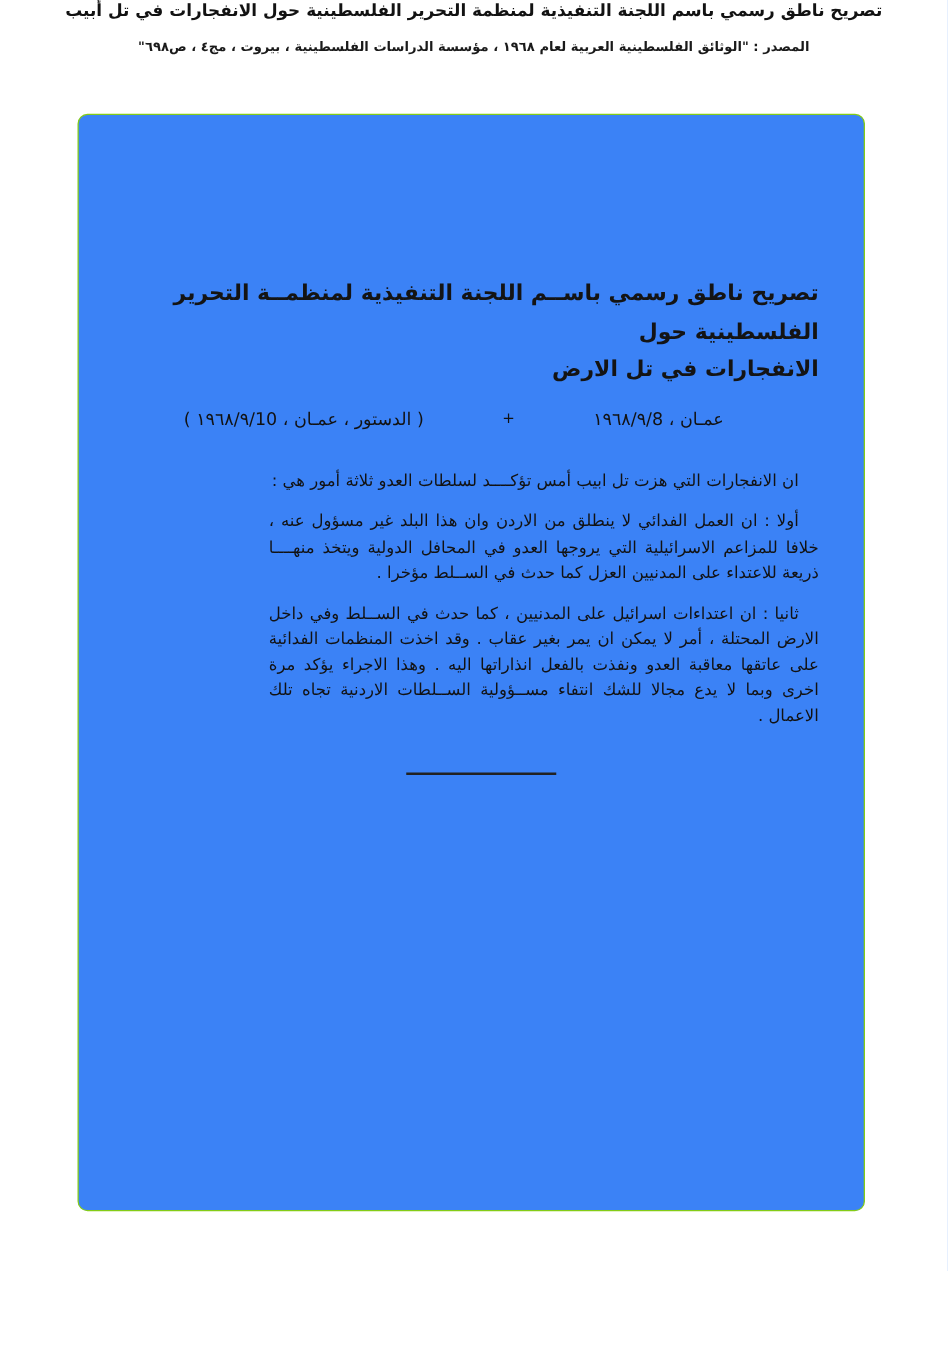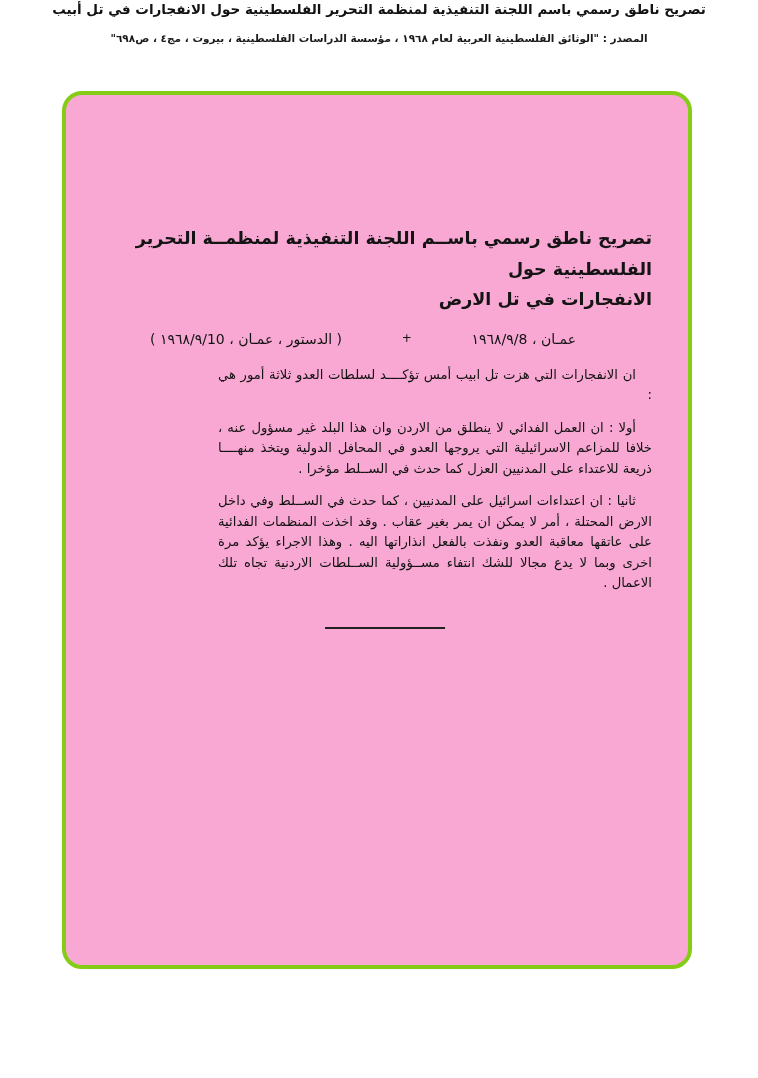--- a/index.html
+++ b/index.html
@@ -13,23 +13,23 @@
     color:#121212;
     direction:rtl;
   }
   .top-header { text-align:center; }
   .top-title { font-size:13.5px; font-weight:bold; line-height:1.35; }
   .top-source { font-size:10.5px; font-weight:bold; margin-top:14px; color:#1a1a1a; }
   .doc-frame {
     position:absolute;
     left:62px; top:91px;
     width:630px; height:878px;
-    border:4px solid #84cc16;
-    border-radius:20px;
-    background:#f9a8d4;
+    border:1px solid #84cc16;
+    border-radius:8px;
+    background:#3b82f6;
   }
   .doc-content {
     position:relative;
     height:100%;
     padding:128px 36px 0 38px;
     direction:rtl;
   }
   .doc-title {
     font-size:17.5px;
     font-weight:bold;
@@ -40,21 +40,21 @@
   .dateline {
     display:flex;
     justify-content:space-between;
     align-items:baseline;
     margin-top:16px;
     padding:0 76px 0 46px;
     font-size:14px;
   }
   .dateline .mark { font-size:12px; position:relative; top:-2px; }
   .body-col {
-    margin-top:18px;
+    margin-top:32px;
     margin-left:114px;
     font-size:13.2px;
     line-height:1.55;
     text-align:justify;
     text-align-last:right;
   }
   .para { text-indent:16px; margin-bottom:12px; }
   .end-rule {
     width:120px;
     border-top:2px solid #222222;

